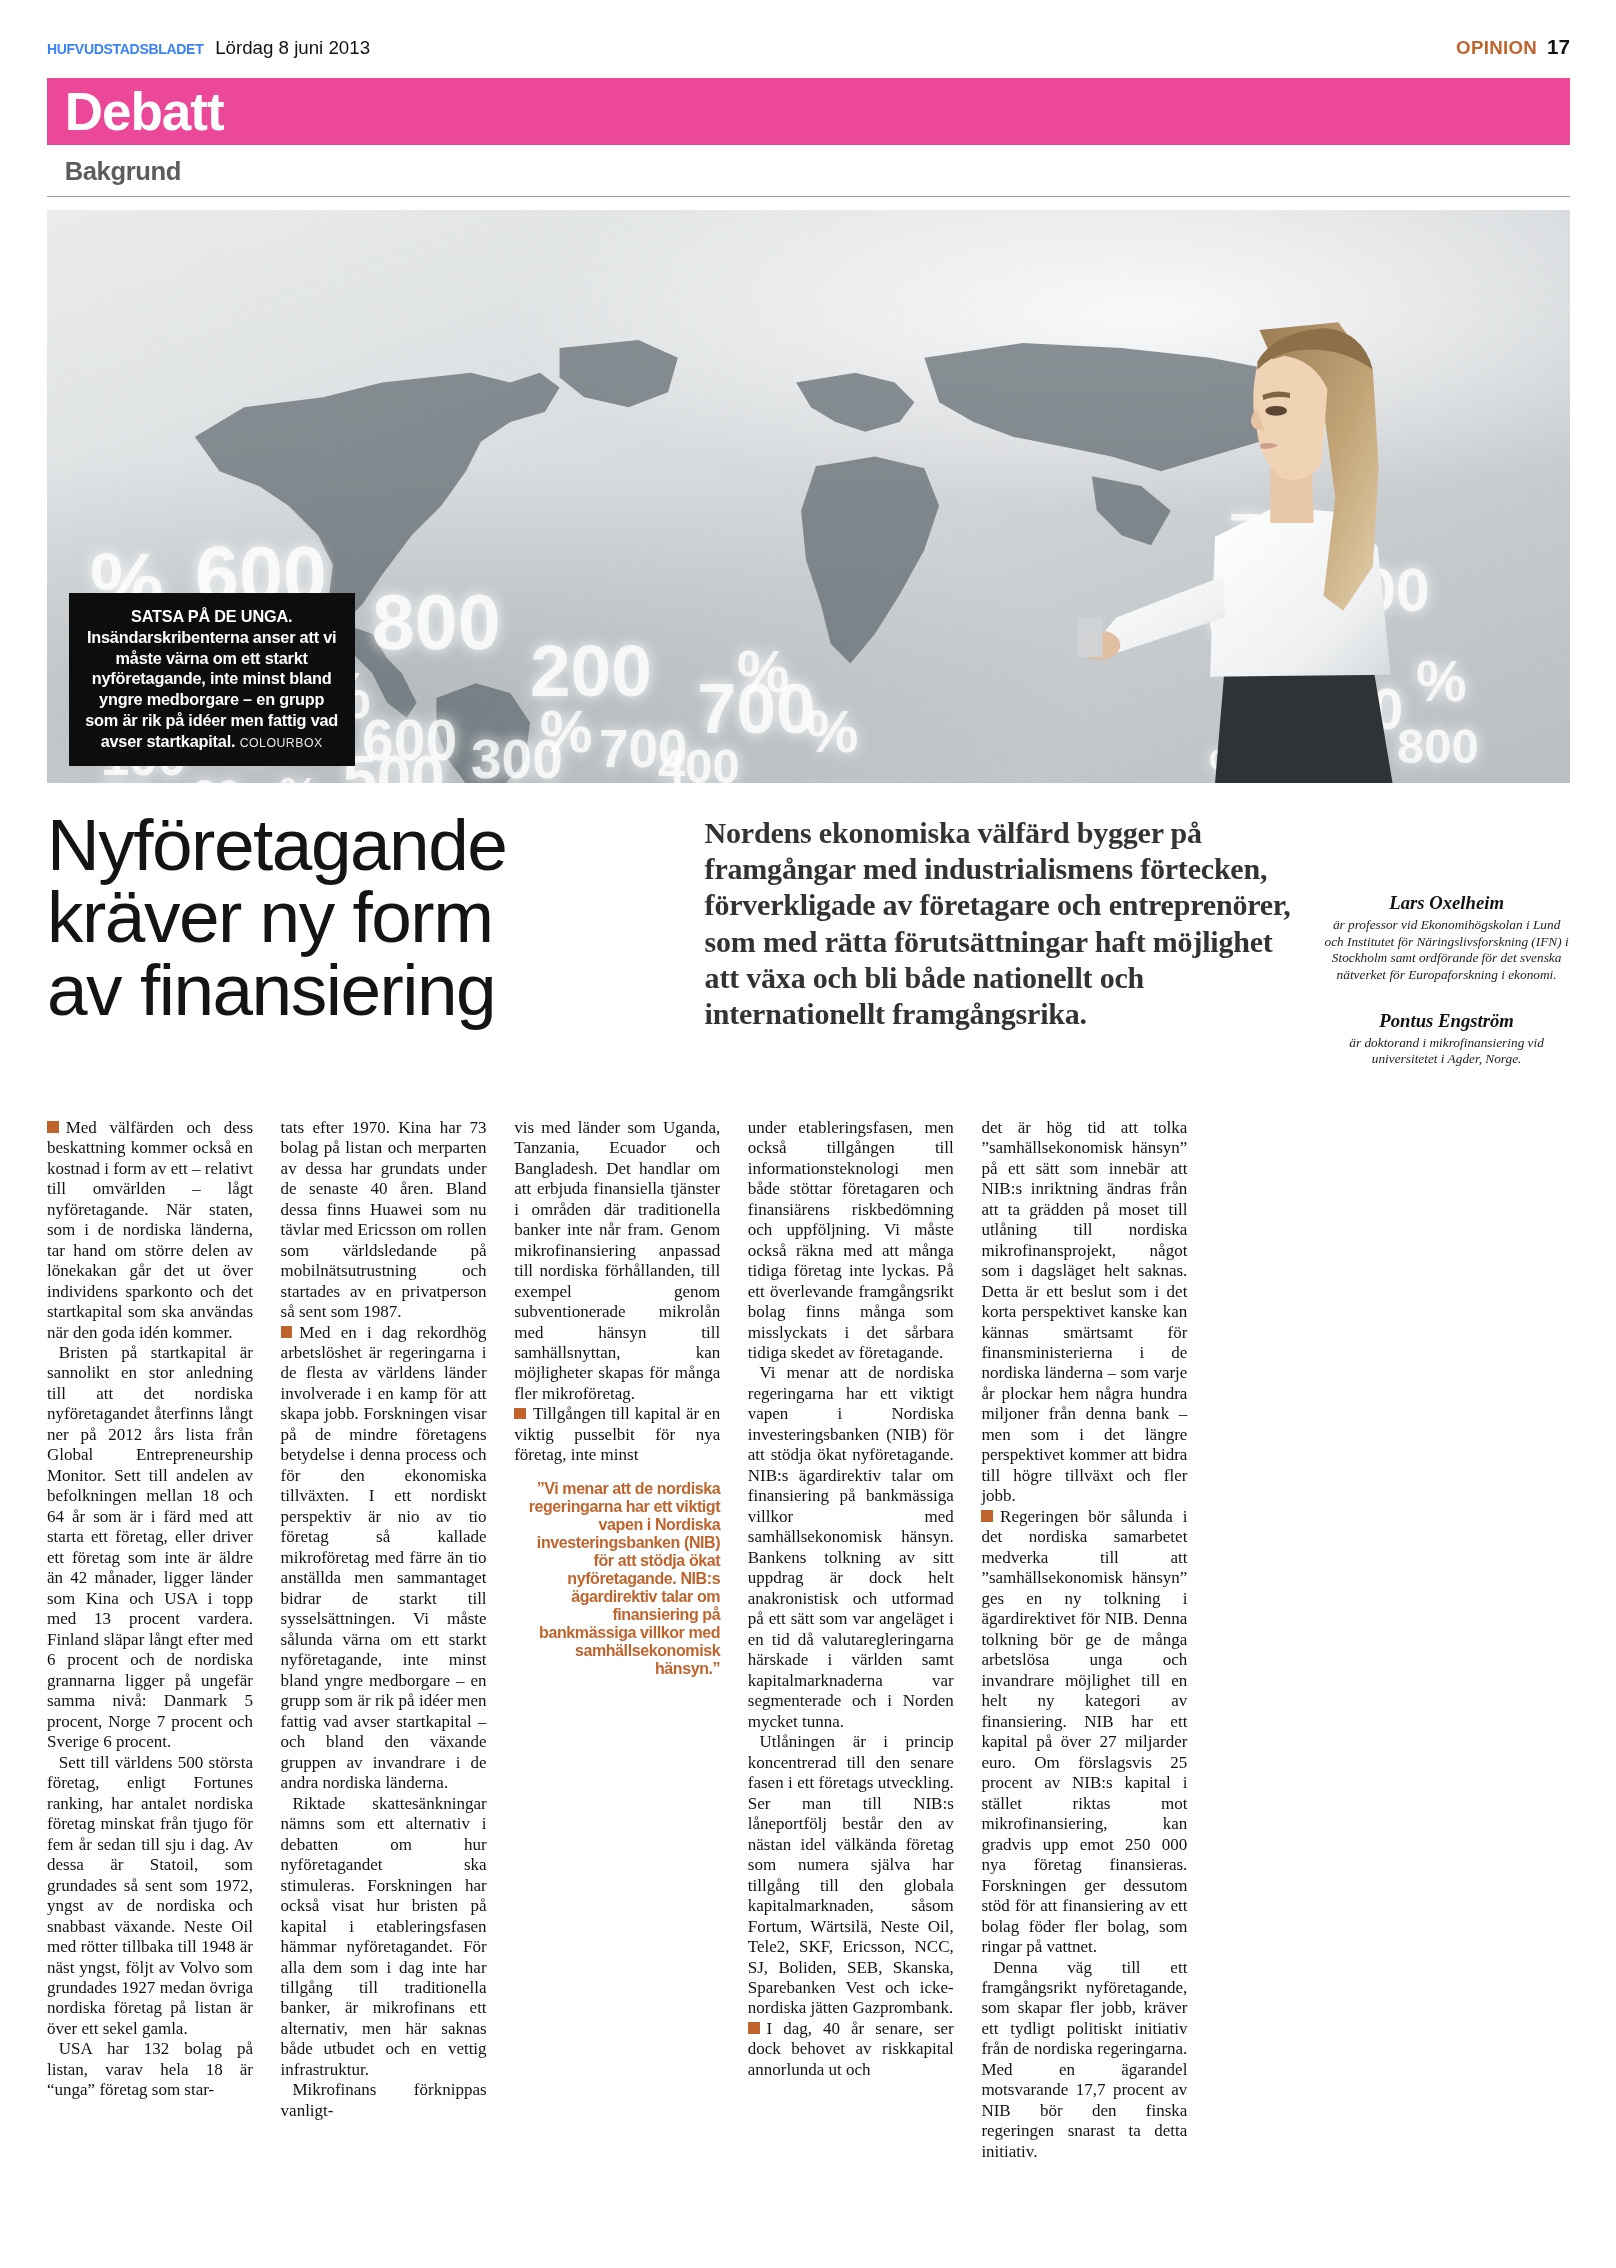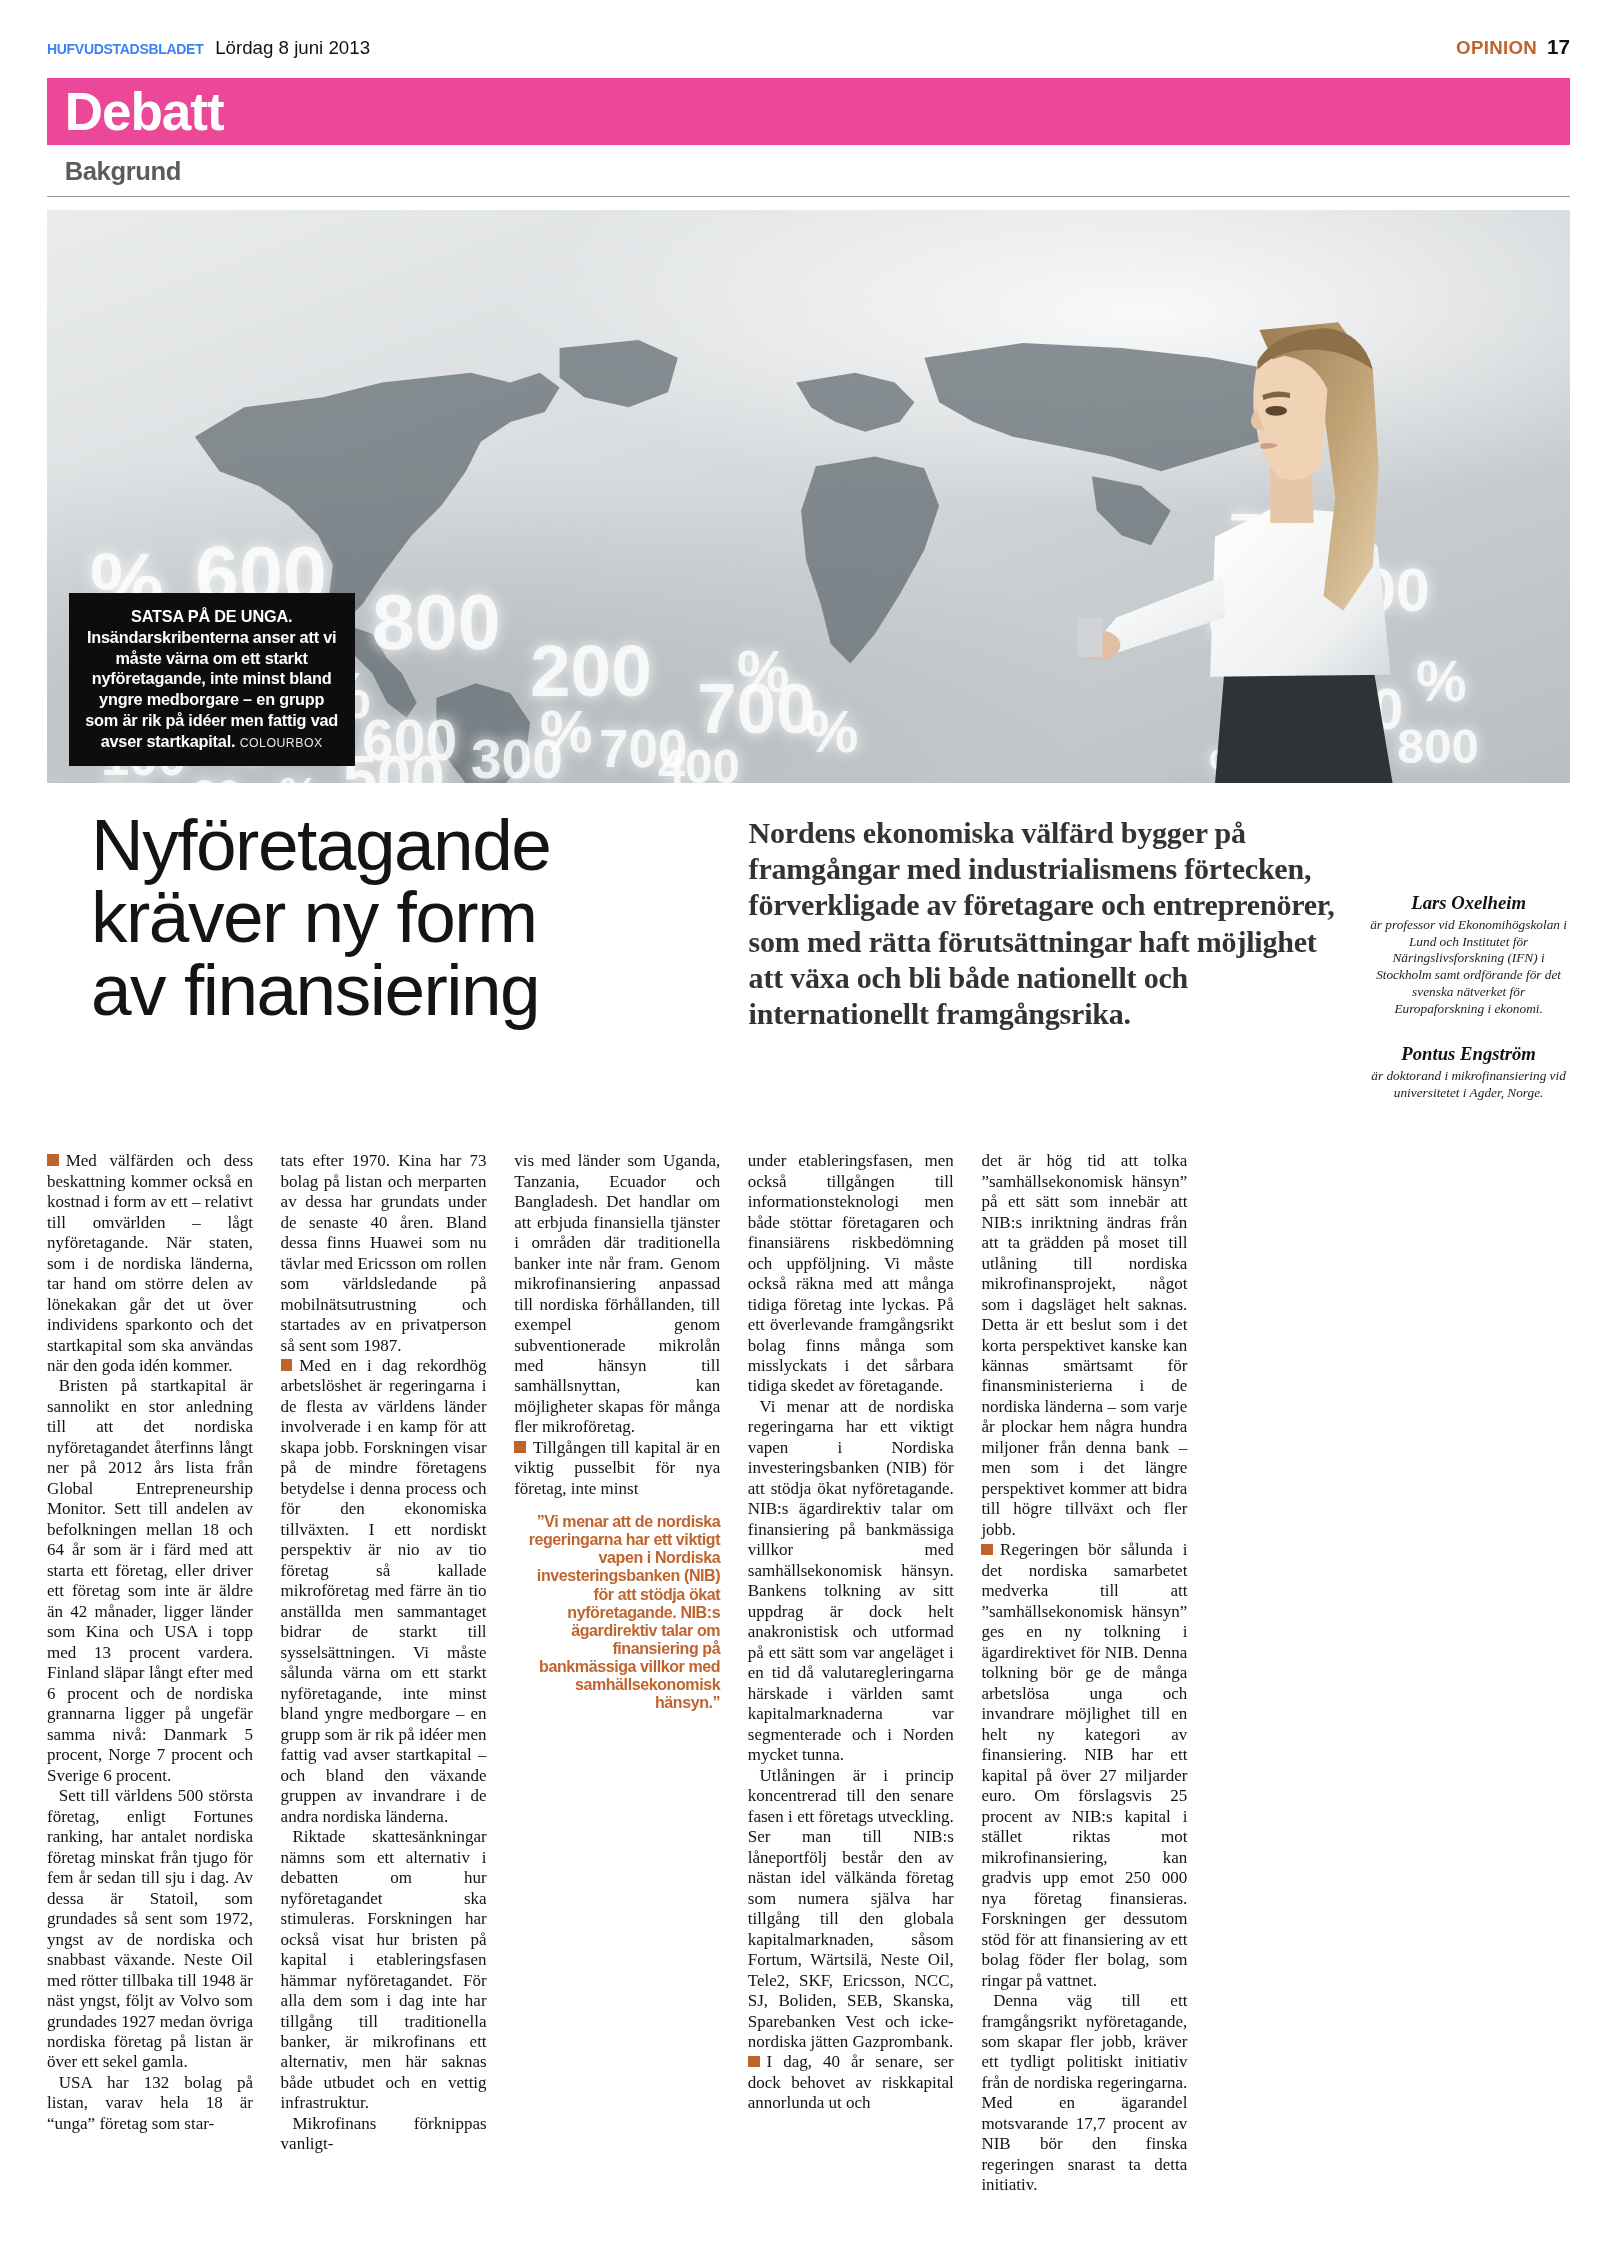--- a/index.html
+++ b/index.html
@@ -167,21 +167,20 @@
     gap: 27.6px;
   }
   .headline {
     width: 630px;
     font-family: "Liberation Sans", sans-serif;
     font-weight: 300;
     font-size: 73px;
     line-height: 0.99;
     letter-spacing: -1.5px;
     color: #141414;
-    margin-left: 44px;
   }
   .headline span { display: block; }
   .standfirst {
     width: 591px;
     font-family: "Liberation Serif", serif;
     font-weight: bold;
     font-size: 30px;
     line-height: 1.21;
     color: #333333;
     letter-spacing: -0.2px;

